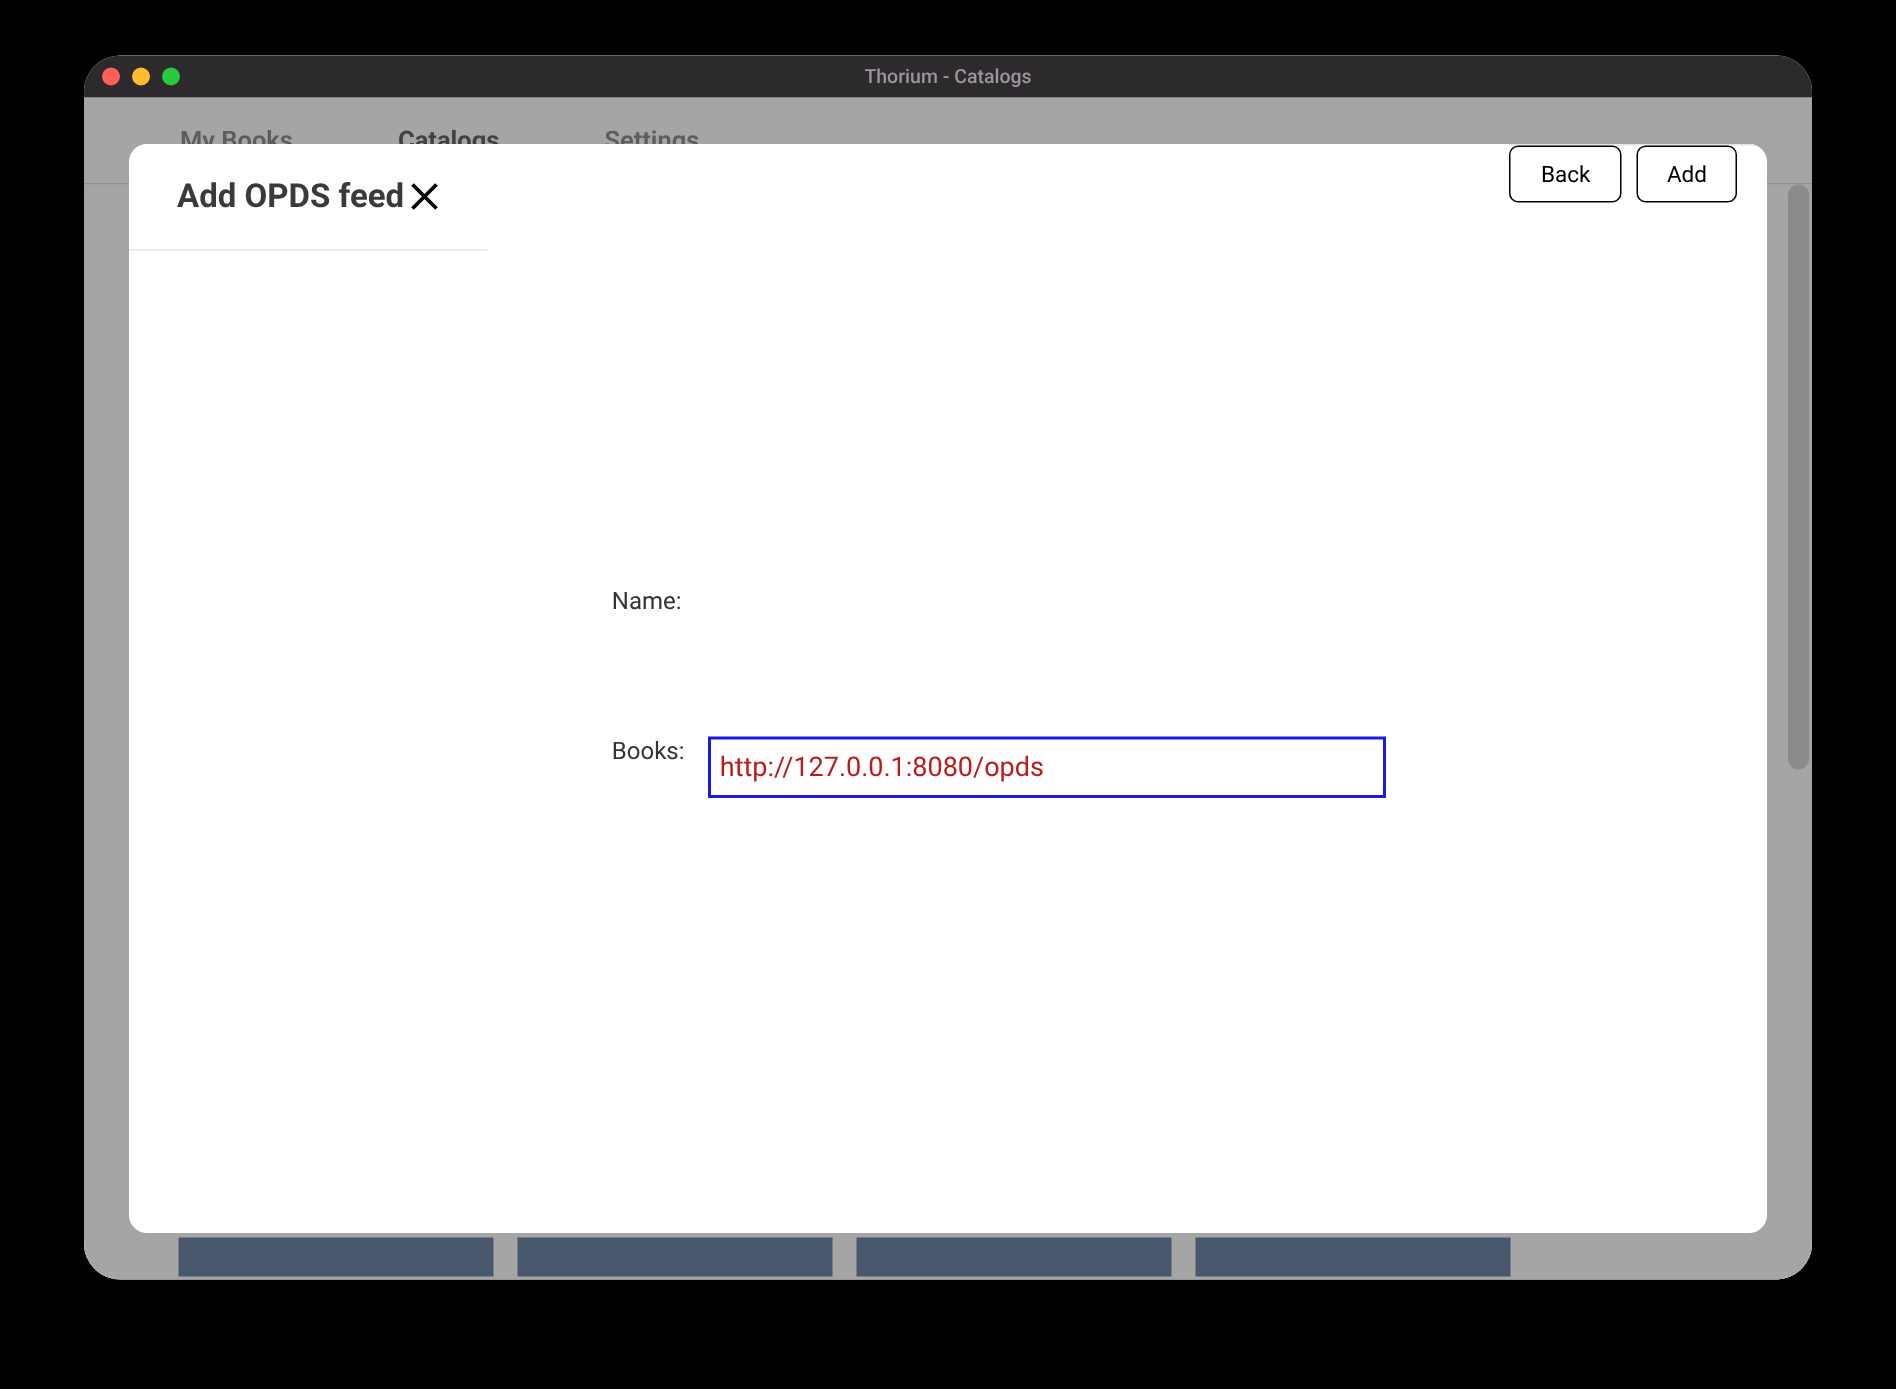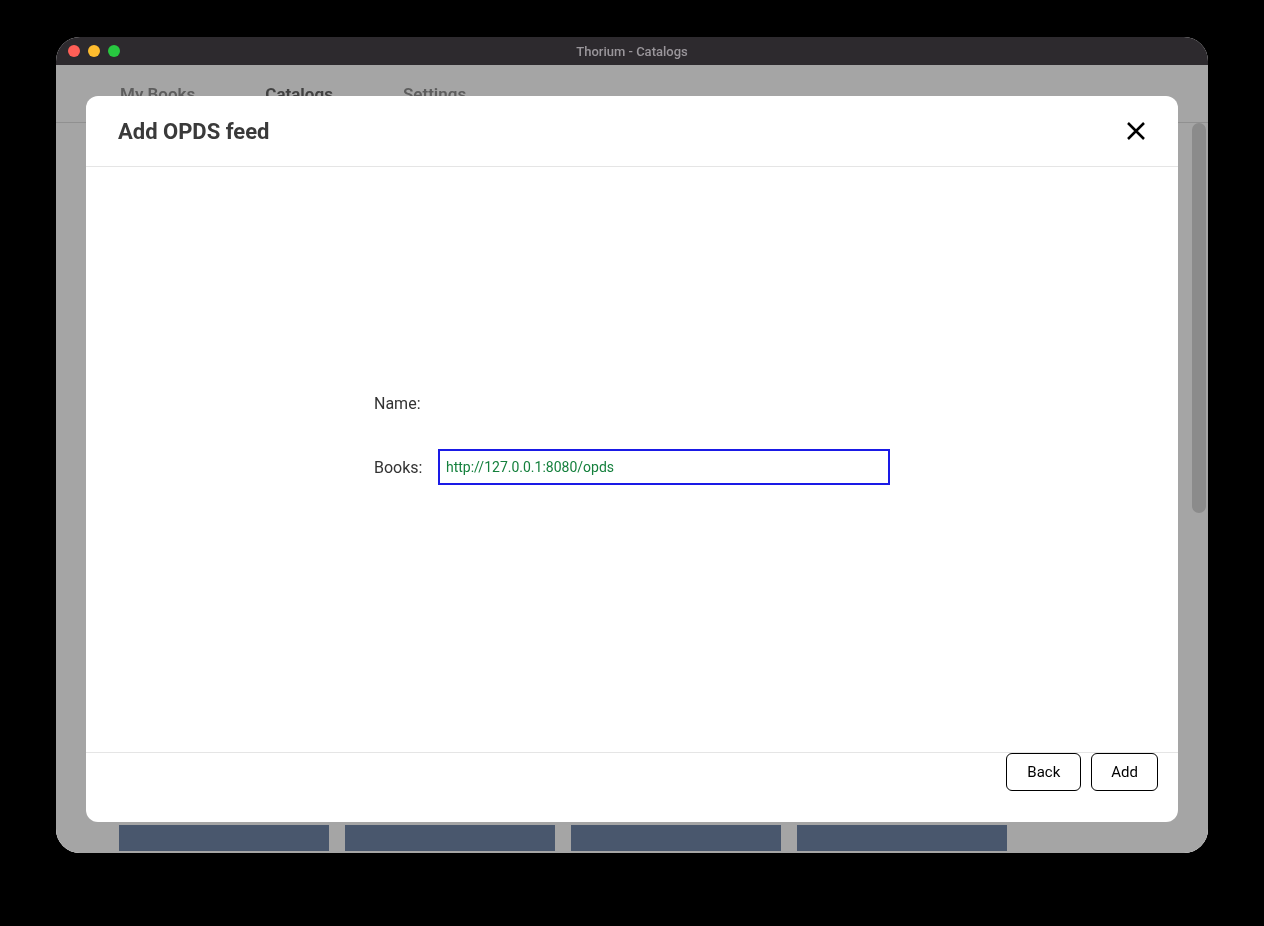--- a/index.html
+++ b/index.html
@@ -115,21 +115,21 @@
     }
     .modal {
       position: absolute;
       left: 30px;
       top: 59px;
       width: 1092px;
       height: 726px;
       background: #fff;
       border-radius: 12px;
       display: flex;
-      flex-direction: column;
+      flex-direction: row;
       overflow: hidden;
     }
     .modal-header {
       height: 71px;
       border-bottom: 1px solid #e5e5e5;
       display: flex;
       align-items: center;
       justify-content: space-between;
       padding: 0 28px 0 32px;
     }
@@ -155,23 +155,23 @@
     .modal-body {
       flex: 1;
       display: flex;
       flex-direction: column;
       align-items: center;
       justify-content: center;
       padding-bottom: 40px;
     }
     .form-row {
       display: flex;
-      align-items: center;
       width: 516px;
       margin-bottom: 36px;
+      margin-top: 45px;
     }
     .form-row:last-child { margin-bottom: 0; }
     .form-label {
       width: 64px;
       font-size: 16px;
       color: #333;
       text-align: left;
       flex-shrink: 0;
     }
     .name-input {
@@ -181,23 +181,23 @@
       padding: 5px 2px;
       font-size: 14px;
       outline: none;
       color: #000;
       background: transparent;
     }
     .link-input {
       flex: 1;
       border: 2px solid #1a1ae6;
       padding: 8px 6px;
-      font-size: 14px;
+      font-size: 18px;
       outline: none;
-      color: #15803d;
+      color: #b91c1c;
       background: #fff;
     }
     .modal-footer {
       height: 70px;
       border-top: 1px solid #e5e5e5;
       display: flex;
       align-items: flex-start;
       justify-content: flex-end;
       gap: 10px;
       padding-right: 20px;

